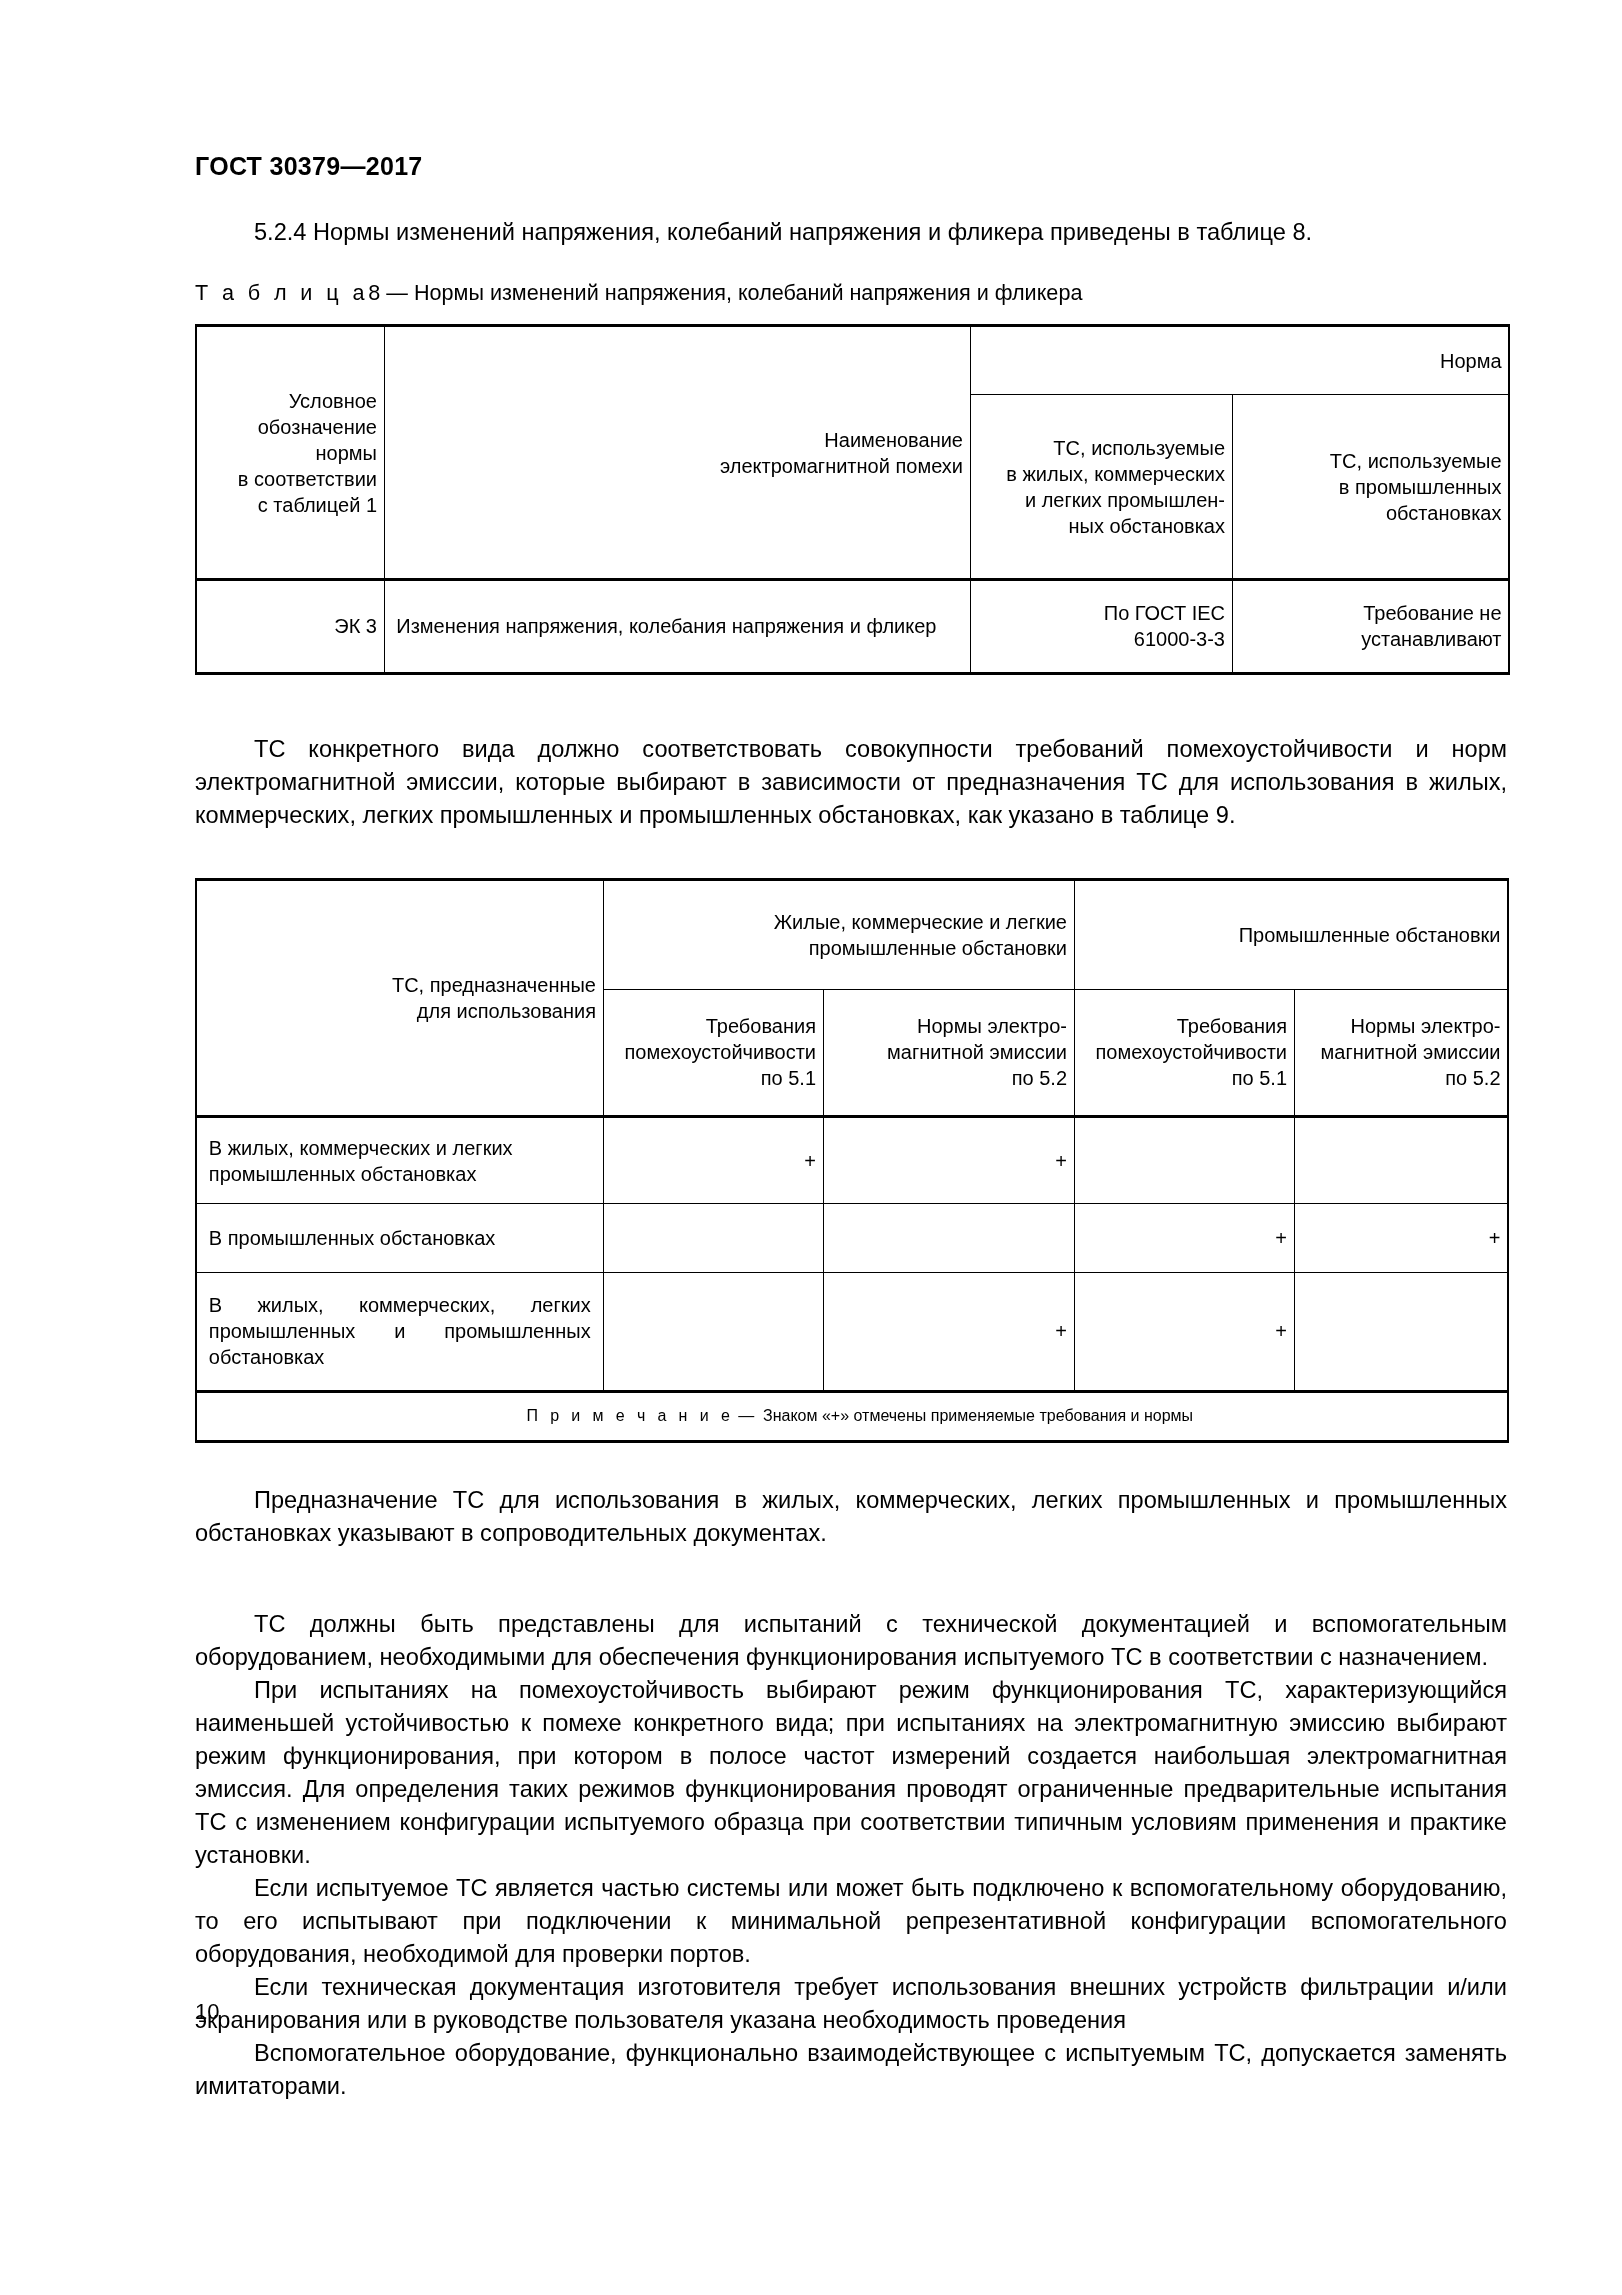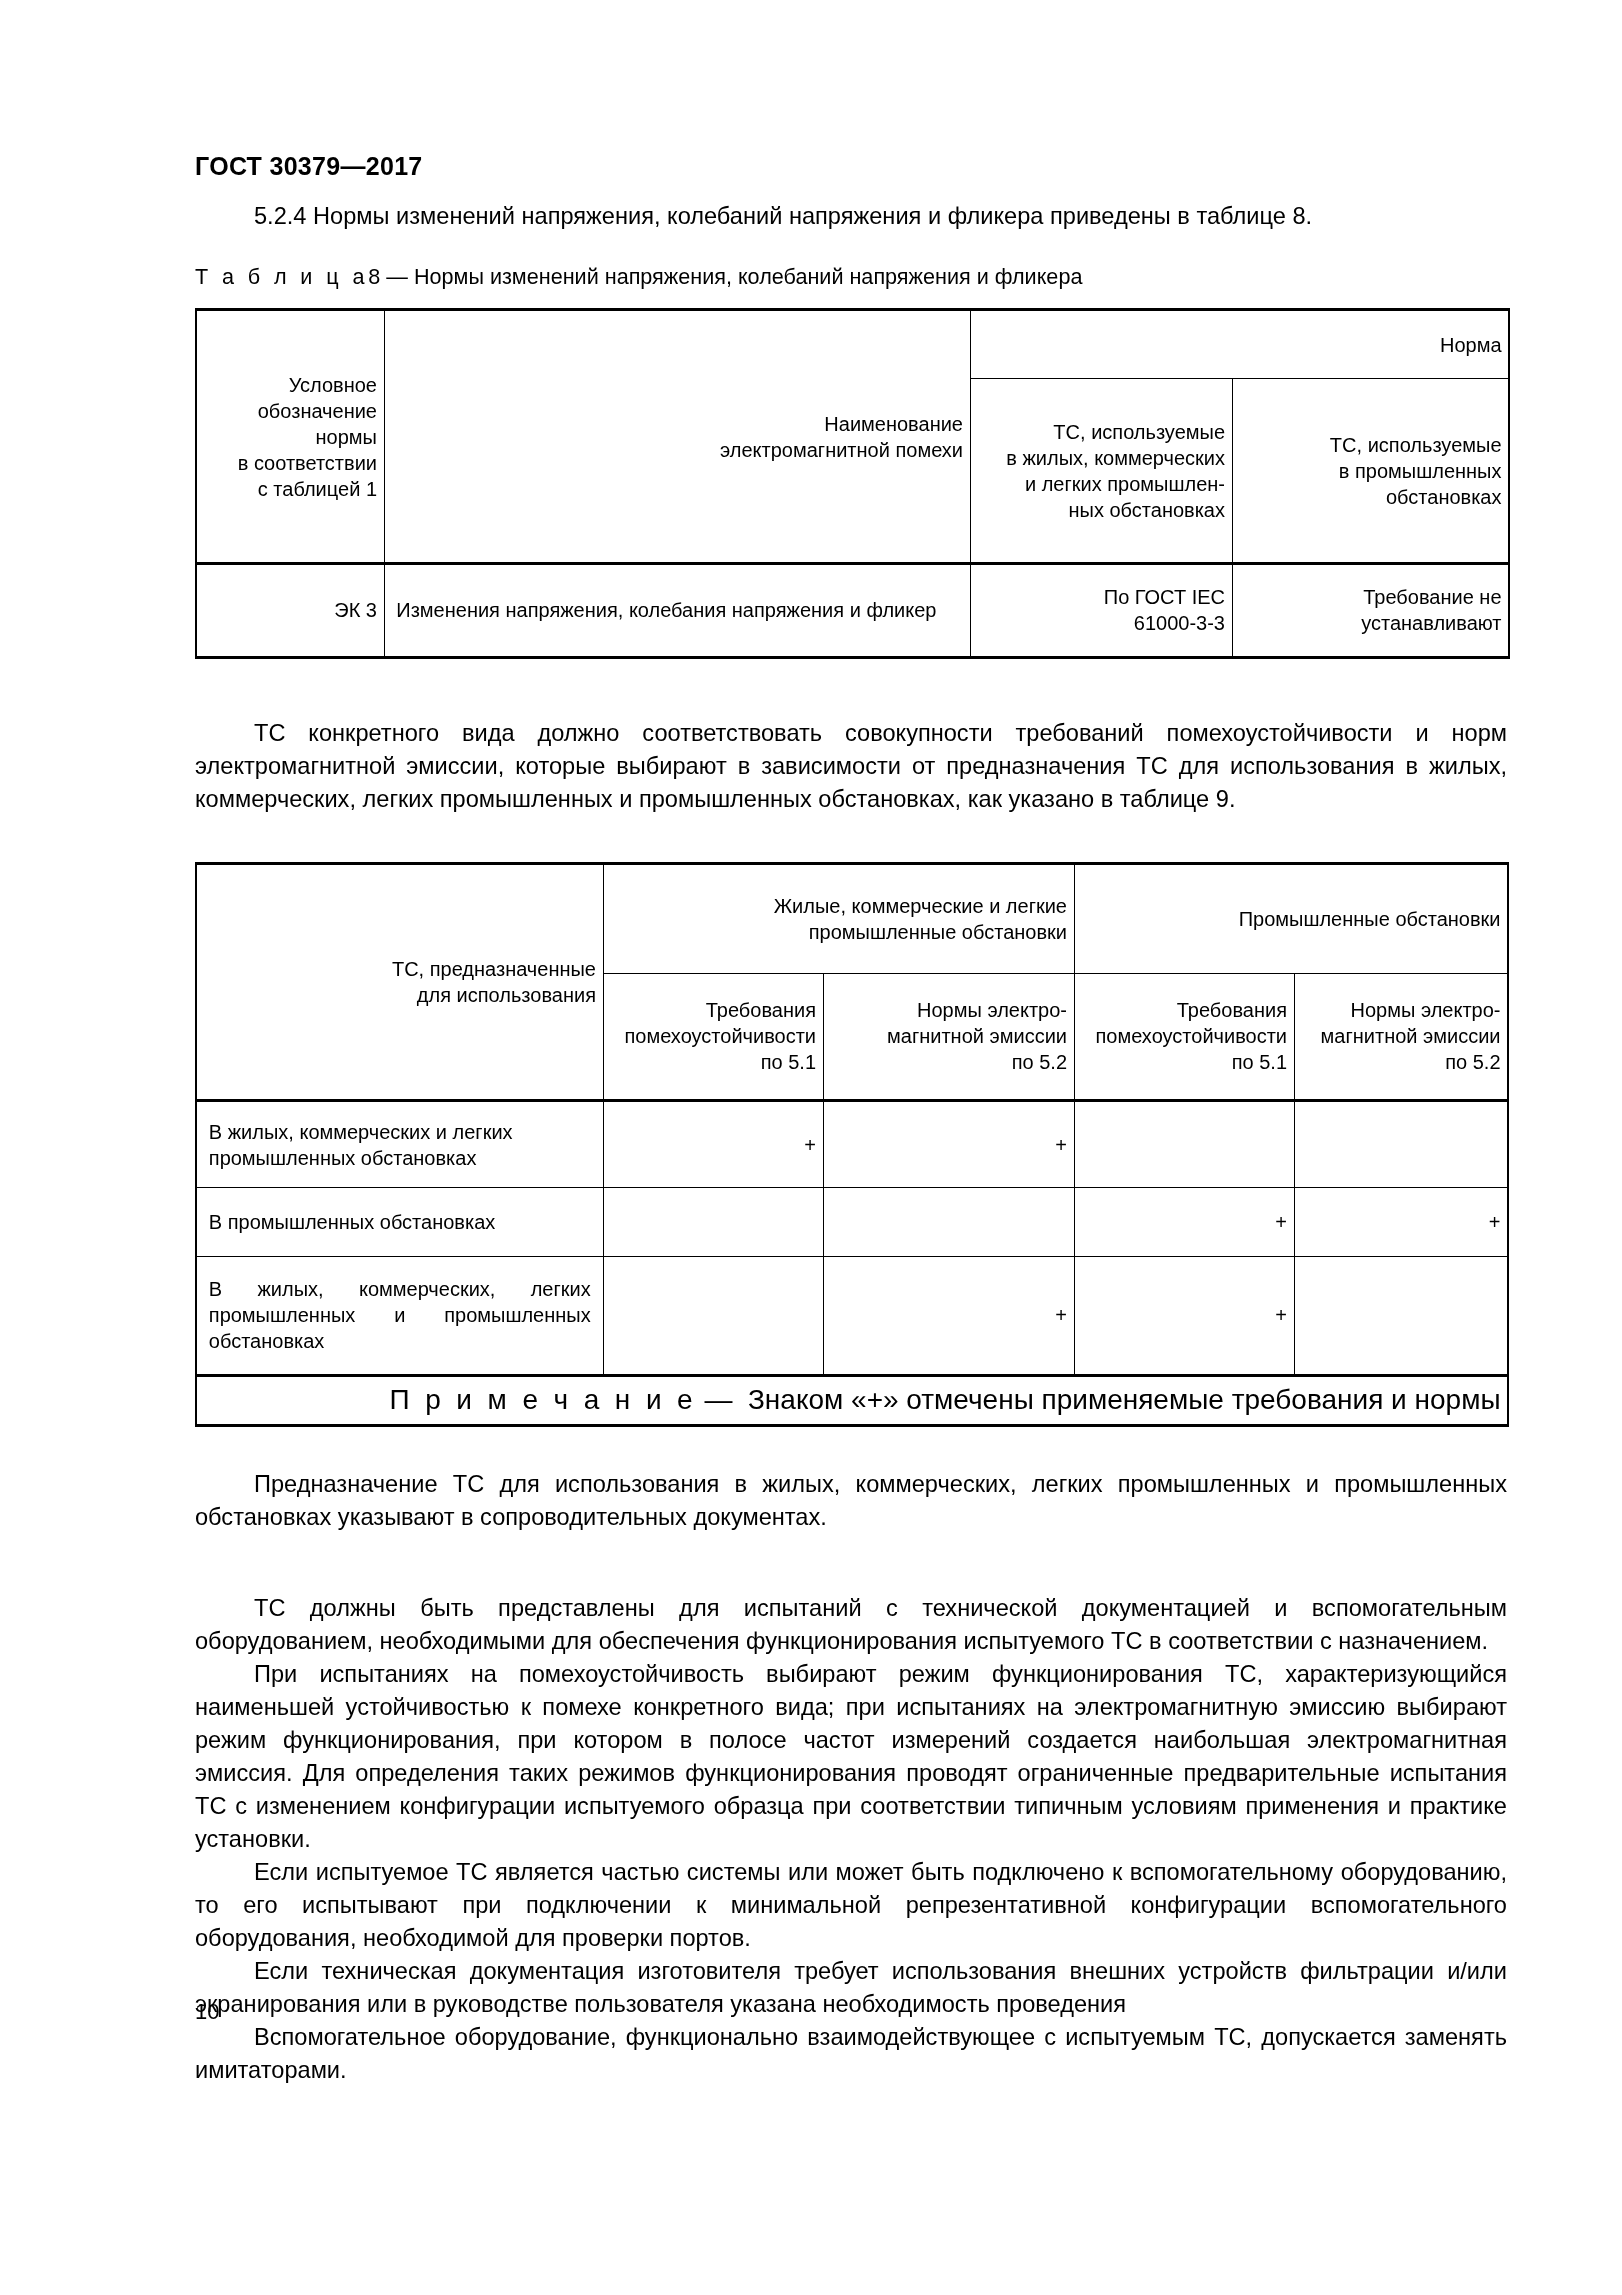--- a/index.html
+++ b/index.html
@@ -30,21 +30,21 @@
     top: 152px;
     font-size: 25px;
     font-weight: bold;
     letter-spacing: 0.3px;
   }
 
   
   .content {
     position: absolute;
     left: 195px;
-    top: 200px;
+    top: 216px;
     width: 1312px;
   }
 
   p.para {
     margin: 0;
     font-size: 23.6px;
     line-height: 33px;
     text-align: justify;
     text-indent: 59px;
     text-justify: inter-word;
@@ -100,23 +100,23 @@
     text-align-last: left;
     padding-left: 11.8px;
     padding-right: 11.8px;
   }
   table.gost .outer-top    { border-top-width: 3.9px; }
   table.gost .outer-bottom { border-bottom-width: 3.9px; }
   table.gost .outer-left   { border-left-width: 2.6px; }
   table.gost .outer-right  { border-right-width: 2.6px; }
   table.gost .hdr-sep      { border-bottom-width: 3.9px; }
   table.gost td.note {
-    text-align: right;
+    text-align: center;
     padding: 10.5px 6.5px 10.5px 22px;
-    font-size: 28px;
+    font-size: 16px;
   }
   .note-lbl { letter-spacing: 3.9px; }
 
   .tbl-wrap { position: relative; }
 
   
   .page-number {
     position: absolute;
     left: 195px;
     top: 1999px;

